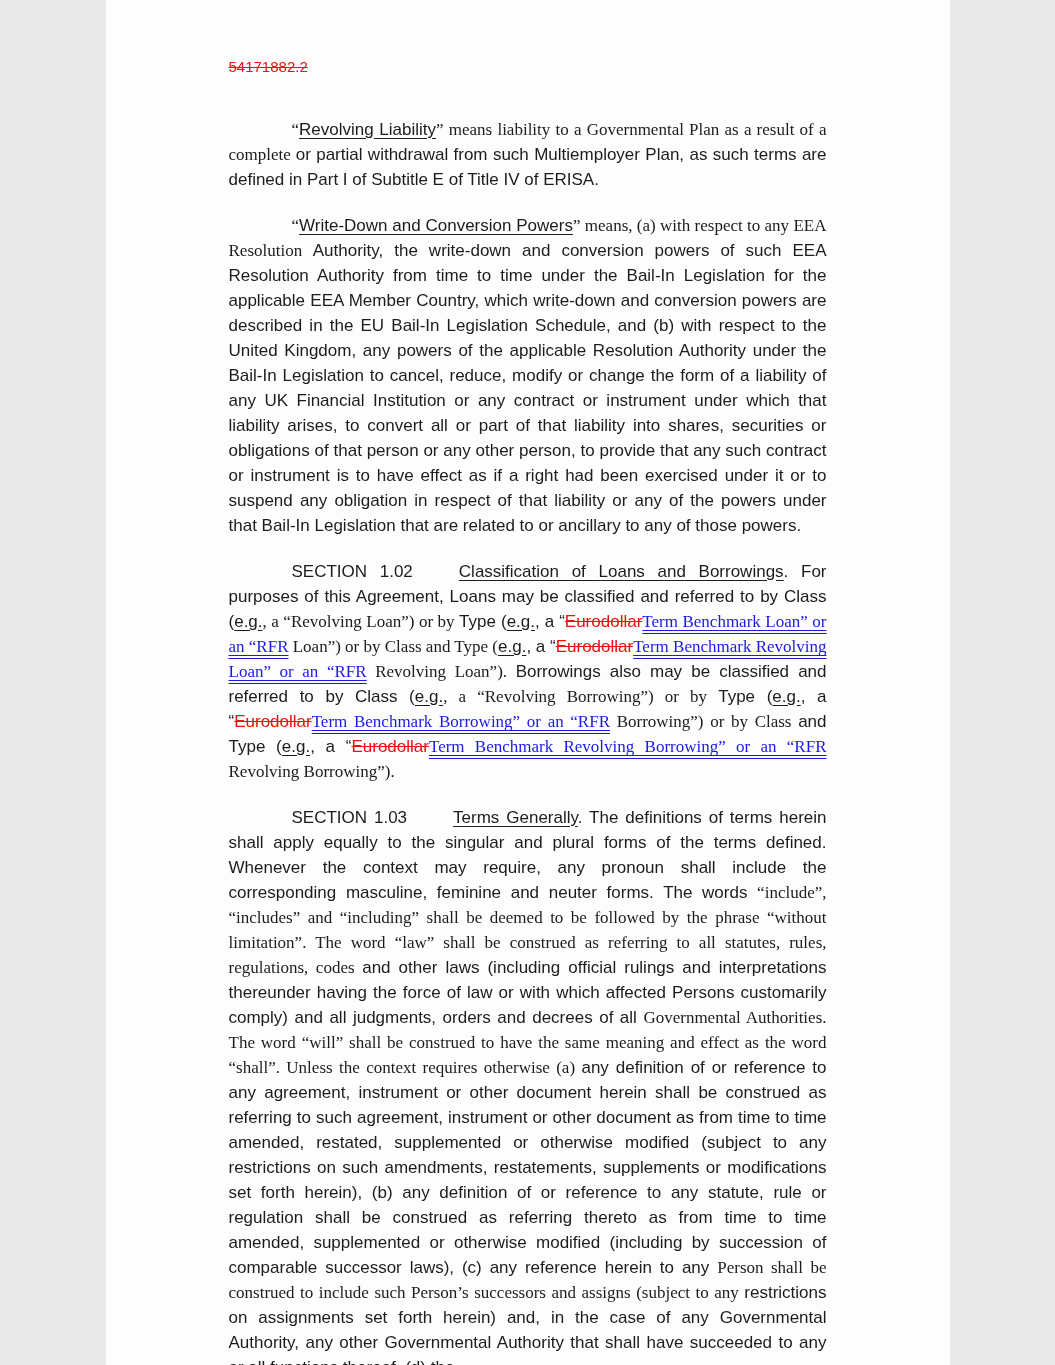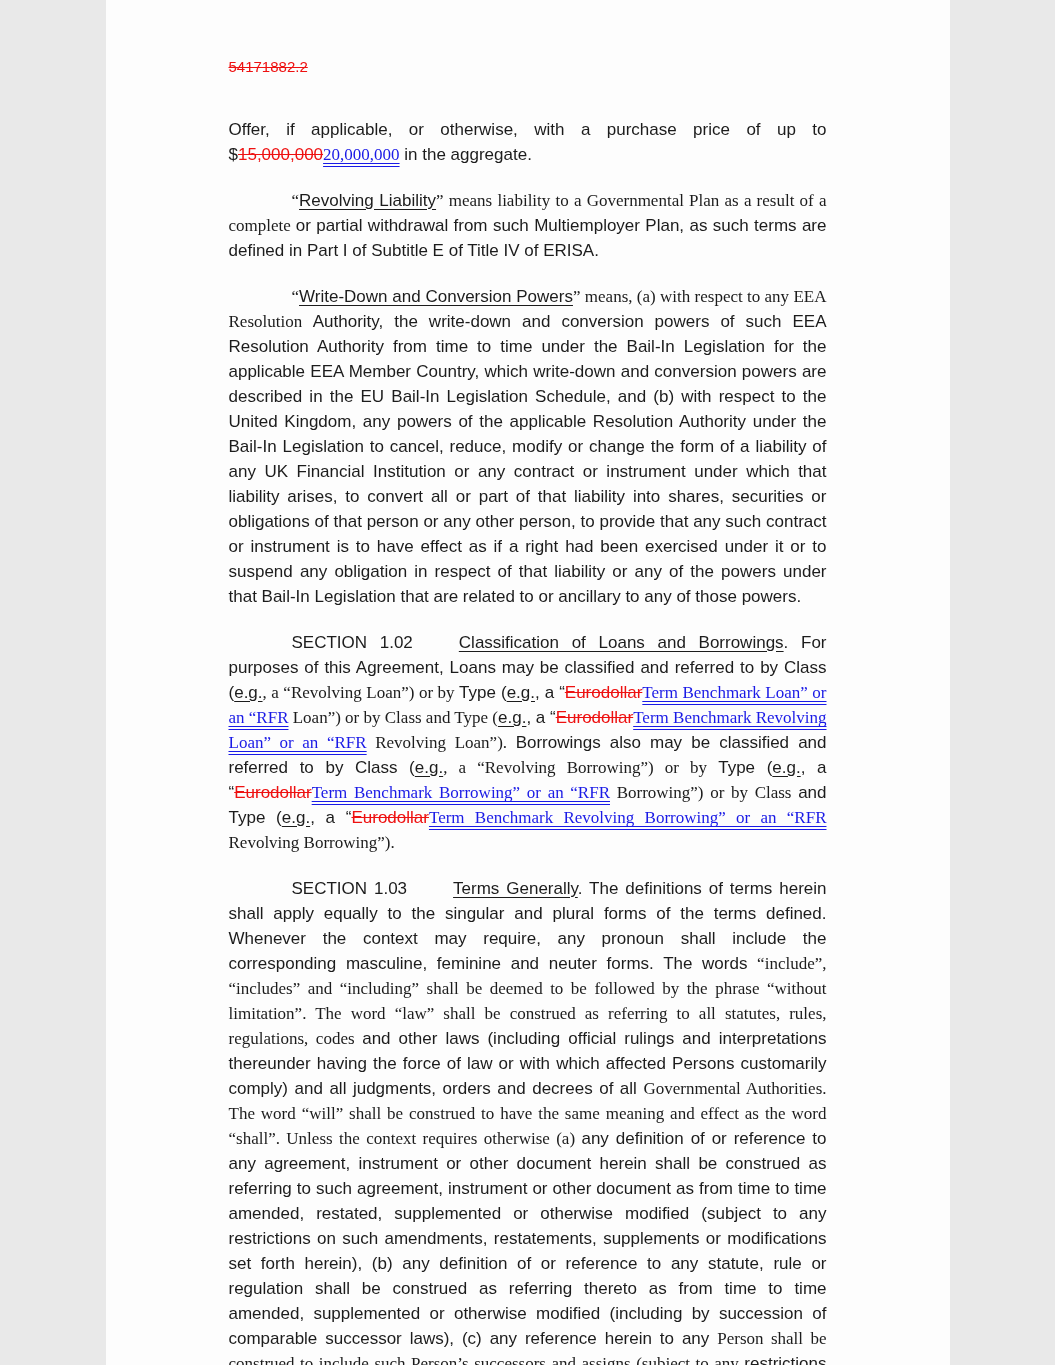--- a/index.html
+++ b/index.html
@@ -57,21 +57,20 @@
     font-family:Liberation Mono, monospace;
   }
 </style>
 </head>
 <body>
 
 <div class="page">
 
   <div class="doc-id">54171882.2</div>
 
-  <p class="para"><span>Offer, if applicable, or otherwise, with a purchase price of up to $</span><span class="del">15,000,000</span><span class="ins ins-num">20,000,000</span><span> in the aggregate.</span></p>
 
   <p class="para indent"><span class="serif">“</span><span class="uline">Revolving Liability</span><span class="serif">” means liability to a Governmental Plan as a result of a complete </span><span>or partial withdrawal from such Multiemployer Plan, as such terms are defined in Part I of Subtitle E of Title IV of ERISA.</span></p>
 
   <p class="para indent"><span class="serif">“</span><span class="uline">Write-Down and Conversion Powers</span><span class="serif">” means, (a) with respect to any EEA Resolution </span><span>Authority, the write-down and conversion powers of such EEA Resolution Authority from time to time under the Bail-In Legislation for the applicable EEA Member Country, which write-down and conversion powers are described in the EU Bail-In Legislation Schedule, and (b) with respect to the United Kingdom, any powers of the applicable Resolution Authority under the Bail-In Legislation to cancel, reduce, modify or change the form of a liability of any UK Financial Institution or any contract or instrument under which that liability arises, to convert all or part of that liability into shares, securities or obligations of that person or any other person, to provide that any such contract or instrument is to have effect as if a right had been exercised under it or to suspend any obligation in respect of that liability or any of the powers under that Bail-In Legislation that are related to or ancillary to any of those powers.</span></p>
 
   <p class="para indent"><span>SECTION 1.02</span><span class="tabgap"></span><span class="uline">Classification of Loans and Borrowings</span><span>.  For purposes of this Agreement, Loans may be classified and referred to by Class (</span><span class="uline">e.g.</span><span class="serif">, a “Revolving Loan”) or by </span><span>Type (</span><span class="uline">e.g.</span><span>, a “</span><span class="del">Eurodollar</span><span class="ins">Term Benchmark Loan” or an “RFR</span><span class="serif"> Loan”) or by Class and Type (</span><span class="uline">e.g.</span><span>, a “</span><span class="del">Eurodollar</span><span class="ins">Term Benchmark Revolving Loan” or an “RFR</span><span class="serif"> Revolving Loan”). </span><span>Borrowings also may be classified and referred to by Class (</span><span class="uline">e.g.</span><span class="serif">, a “Revolving Borrowing”) or by </span><span>Type (</span><span class="uline">e.g.</span><span>, a “</span><span class="del">Eurodollar</span><span class="ins">Term Benchmark Borrowing” or an “RFR</span><span class="serif"> Borrowing”) or by Class </span><span>and Type (</span><span class="uline">e.g.</span><span>, a “</span><span class="del">Eurodollar</span><span class="ins">Term Benchmark Revolving Borrowing” or an “RFR</span><span class="serif"> Revolving Borrowing”).</span></p>
 
   <p class="para indent"><span>SECTION 1.03</span><span class="tabgap"></span><span class="uline">Terms Generally</span><span>.  The definitions of terms herein shall apply equally to the singular and plural forms of the terms defined.  Whenever the context may require, any pronoun shall include the corresponding masculine, feminine and neuter forms.  The words </span><span class="serif">“include”, “includes” and “including” shall be deemed to be followed by the phrase “without limitation”.  The word “law” shall be construed as referring to all statutes, rules, regulations, codes </span><span>and other laws (including official rulings and interpretations thereunder having the force of law or with which affected Persons customarily comply) and all judgments, orders and decrees of all </span><span class="serif">Governmental Authorities.  The word “will” shall be construed to have the same meaning and effect as the word “shall”.  Unless the context requires otherwise (a) </span><span>any definition of or reference to any agreement, instrument or other document herein shall be construed as referring to such agreement, instrument or other document as from time to time amended, restated, supplemented or otherwise modified (subject to any restrictions on such amendments, restatements, supplements or modifications set forth herein), (b) any definition of or reference to any statute, rule or regulation shall be construed as referring thereto as from time to time amended, supplemented or otherwise modified (including by succession of comparable successor laws), (c) any reference herein to any </span><span class="serif">Person shall be construed to include such Person’s successors and assigns (subject to any </span><span>restrictions on assignments set forth herein) and, in the case of any Governmental Authority, any other Governmental Authority that shall have succeeded to any or all functions thereof, (d) the</span></p>
 
   <div class="footer">

